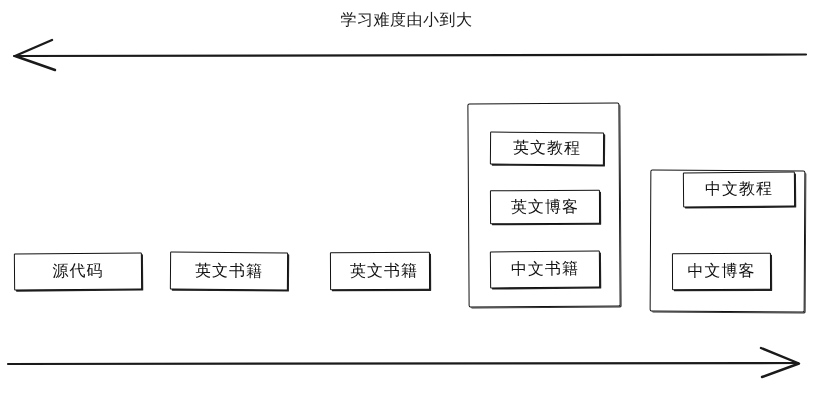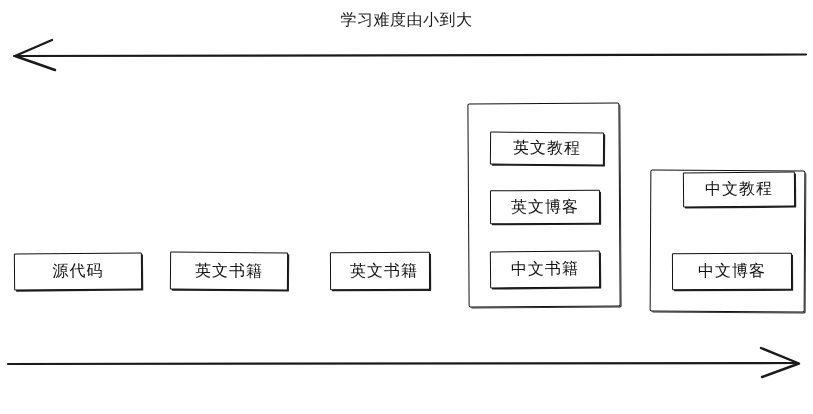--- a/index.html
+++ b/index.html
@@ -109,18 +109,18 @@
   <div class="node skew-a" style="left:490px; top:251px; width:110px; height:37px;">
     <span>中文书籍</span>
   </div>
 
   <div class="group-box skew-b" style="left:650px; top:170px; width:155px; height:142px;"></div>
 
   <div class="node skew-a" style="left:672px; top:172px; width:112px; height:35px;margin-left:11px;">
     <span>中文教程</span>
   </div>
 
-  <div class="node skew-c" style="left:672px; top:253px; width:120px; height:37px;">
+  <div class="node skew-c" style="left:672px; top:253px; width:99px; height:37px;">
     <span>中文博客</span>
   </div>
 
 
 </div>
 
 </body></html>

